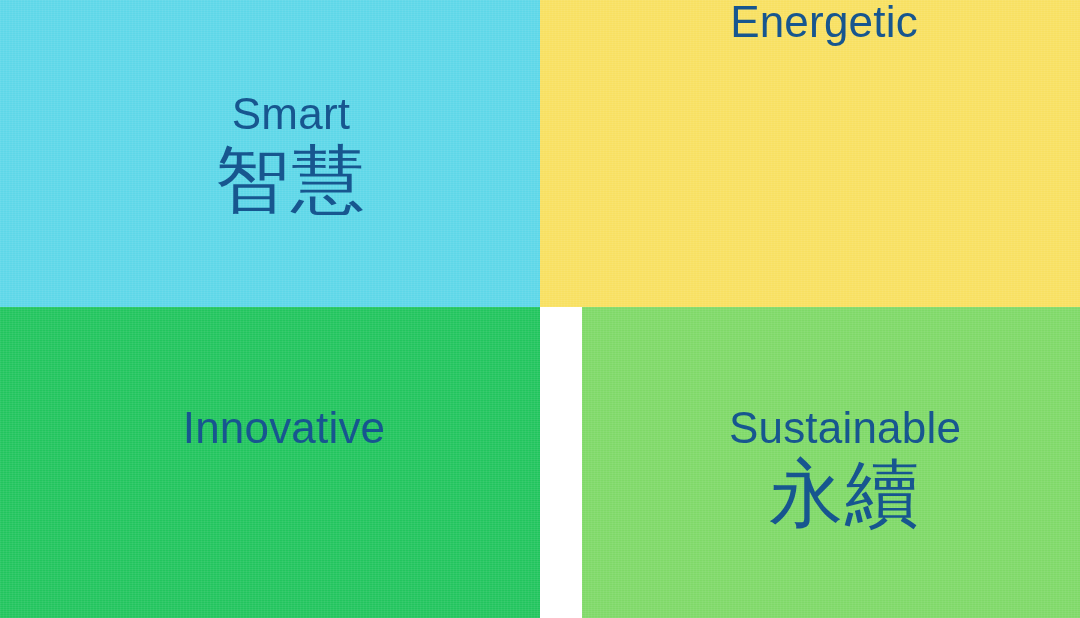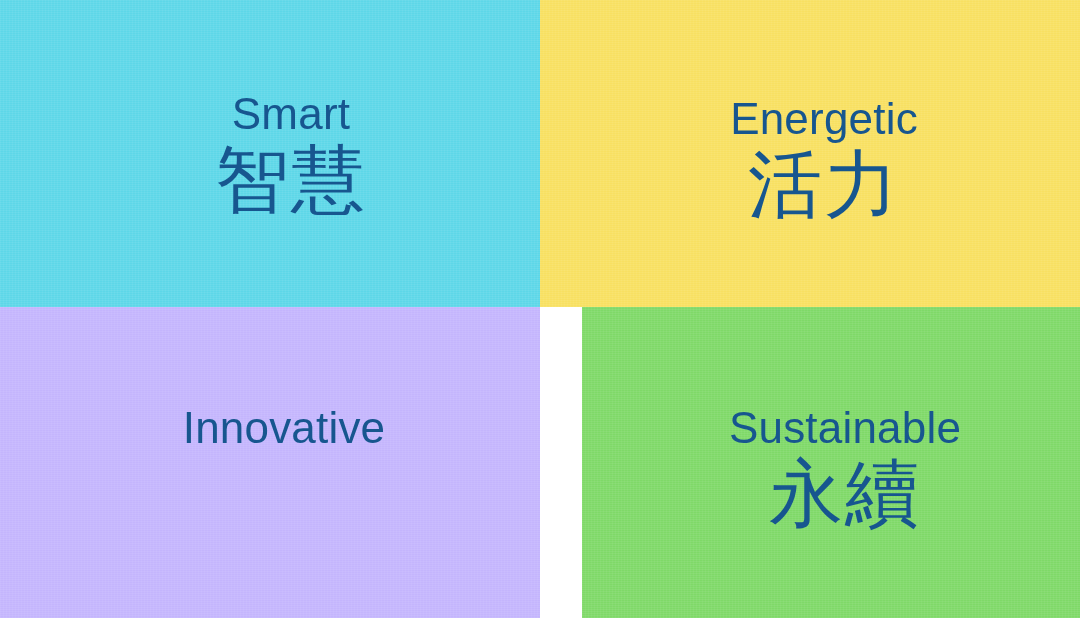--- a/index.html
+++ b/index.html
@@ -78,46 +78,45 @@
     font-weight: 400;
     font-size: 74px;
     line-height: 1.02;
     letter-spacing: 2px;
     white-space: nowrap;
     margin-top: 6px;
   }
 
   
   .q-smart       .text-block { margin-top: 92px;  margin-left: 42px; }
-  .q-energetic   .text-block { margin-top: 97px;  margin-left: 28px; }
+  .q-energetic   .text-block {  margin-left: 28px; }
   .q-innovative  .text-block { margin-top: 99px;  margin-left: 28px; }
   .q-sustainable .text-block { margin-top: 99px;  margin-left: 28px; }
 </style>
 </head>
 <body>
 
 <div class="grid">
 
   <div class="quadrant q-smart" style="background-color: rgb(93, 215, 232); color: rgb(23, 86, 143);">
     <div class="texture"></div>
     <div class="text-block">
       <div class="label-en">Smart</div>
       <div class="label-zh">智慧</div>
     </div>
   </div>
 
   <div class="quadrant q-energetic" style="background-color: rgb(248, 224, 97); color: rgb(23, 86, 143);">
     <div class="texture"></div>
     <div class="text-block">
       <div class="label-en">Energetic</div>
-      <div class="label-zh">活力</div>
     </div>
   </div>
 
-  <div class="quadrant q-innovative" style="background-color: #c4b5fd; color: rgb(23, 86, 143);">
+  <div class="quadrant q-innovative" style="background-color: #22c55e; color: rgb(23, 86, 143);">
     <div class="texture"></div>
     <div class="text-block">
       <div class="label-en">Innovative</div>
     </div>
   </div>
 
   <div class="quadrant q-sustainable" style="background-color: rgb(127, 217, 104); color: rgb(23, 86, 143); margin-left: 42px;">
     <div class="texture"></div>
     <div class="text-block">
       <div class="label-en">Sustainable</div>

